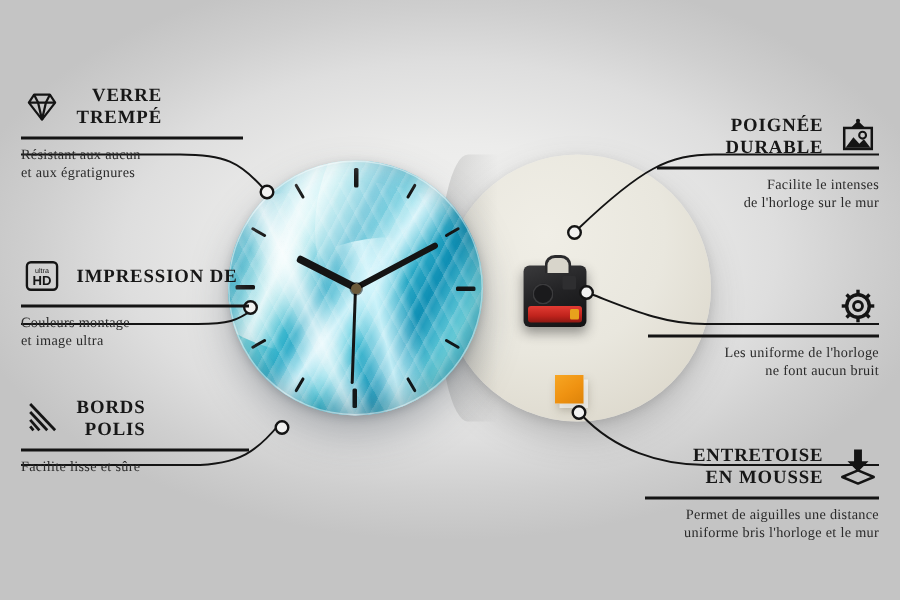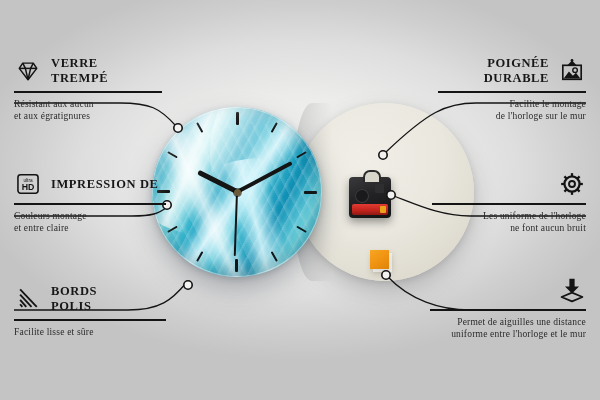--- a/index.html
+++ b/index.html
@@ -90,33 +90,34 @@
     background:linear-gradient(145deg,#f7a623 0%,#ef9211 55%,#dd8309 100%);
     box-shadow:3px 3px 0 0 rgba(255,255,255,.55), 2px 4px 6px rgba(90,80,60,.35);
   }
   
   .lines{position:absolute;left:0;top:0;width:600px;height:400px;pointer-events:none;}
   .callout{position:absolute;width:215px;}
   .callout .head{display:flex;align-items:center;gap:9px;}
   .callout .title{
     font-weight:bold;font-size:12.5px;line-height:1.18;letter-spacing:.6px;color:#171717;
     text-transform:uppercase;
+    text-align:right;
   }
   .callout .rule{height:2px;background:#141414;margin:5px 0 5px;}
   .callout .sub{font-size:9.5px;line-height:1.3;color:#2a2a2a;letter-spacing:.2px;}
   .left{text-align:left;}
   .left .head{justify-content:flex-start;}
   .right{text-align:right;}
-  .right .head{justify-content:flex-end;}
+  .right .head{justify-content:flex-end;margin-top:20px;}
   .ico{width:28px;height:28px;flex:0 0 28px;display:block;}
   .ico svg{display:block;width:28px;height:28px;}
   
   #c-verre{left:14px;top:56px;width:148px;}
   #c-impression{left:14px;top:170px;width:152px;}
-  #c-bords{left:14px;top:284px;width:152px;}
+  #c-bords{left:14px;top:264px;width:152px;}
   #c-poignee{left:438px;top:56px;width:148px;}
   #c-mecanisme{left:432px;top:170px;width:154px;}
   #c-entretoise{left:430px;top:276px;width:156px;}
 </style>
 </head>
 <body>
 
 <div class="stage">
 
   <div class="product">
@@ -240,21 +241,21 @@
           <text x="16" y="23" font-family="Liberation Sans, sans-serif" font-size="10" font-weight="bold" text-anchor="middle" fill="#141414">HD</text>
         </svg>
       </span>
       <span class="title">
         <span>IMPRESSION DE</span><br>
       </span>
     </div>
     <div class="rule"></div>
     <div class="sub">
       <span>Couleurs montage</span><br>
-      <span>et entre claire</span>
+      <span>et image ultra</span>
     </div>
   </div>
 
   <div class="callout left" id="c-bords">
     <div class="head">
       <span class="ico">
         <svg viewBox="0 0 32 32">
             <g stroke="#141414" stroke-width="2.1" stroke-linecap="butt">
           <line x1="7" y1="5" x2="26" y2="25"></line>
               <line x1="7" y1="11" x2="20" y2="25"></line>
@@ -285,21 +286,21 @@
           <path d="M16 4 L11 9 H21 Z" fill="#141414"></path>
           <circle cx="16" cy="4" r="1.6" fill="#141414"></circle>
           <rect x="5.5" y="9.5" width="21" height="16" fill="none" stroke="#141414" stroke-width="1.9"></rect>
           <circle cx="19.5" cy="15" r="2.6" fill="none" stroke="#141414" stroke-width="1.6"></circle>
           <path d="M6.5 24.5 L12.5 16.5 L17 21.5 L20.5 18 L25.5 24.5 Z" fill="#141414"></path>
         </svg>
       </span>
     </div>
     <div class="rule"></div>
     <div class="sub">
-      <span>Facilite le montage</span><br>
+      <span>Facilite le intenses</span><br>
       <span>de l'horloge sur le mur</span>
     </div>
   </div>
 
   <div class="callout right" id="c-mecanisme">
     <div class="head">
       <span class="ico">
         <svg viewBox="0 0 32 32">
           <g fill="none" stroke="#141414" stroke-width="2.6">
             <circle cx="16" cy="16" r="8.6"></circle>
@@ -320,27 +321,31 @@
     </div>
     <div class="rule"></div>
     <div class="sub">
       <span>Les uniforme de l'horloge</span><br>
       <span>ne font aucun bruit</span>
     </div>
   </div>
 
   <div class="callout right" id="c-entretoise">
     <div class="head">
+      <span class="title">
+        <span>ENTRETOISE</span><br>
+        <span>EN MOUSSE</span>
+      </span>
       <span class="ico">
         <svg viewBox="0 0 32 32">
           <path d="M13 3 H19 V12 H24 L16 20 L8 12 H13 Z" fill="#141414"></path>
           <path d="M16 19 L28 24 L16 29 L4 24 Z" fill="none" stroke="#141414" stroke-width="1.9" stroke-linejoin="round"></path>
         </svg>
       </span>
     </div>
     <div class="rule"></div>
     <div class="sub">
       <span>Permet de aiguilles une distance</span><br>
-      <span>uniforme entre l'horloge et le mur</span>
+      <span>uniforme bris l'horloge et le mur</span>
     </div>
   </div>
 
 </div>
 
 </body></html>

